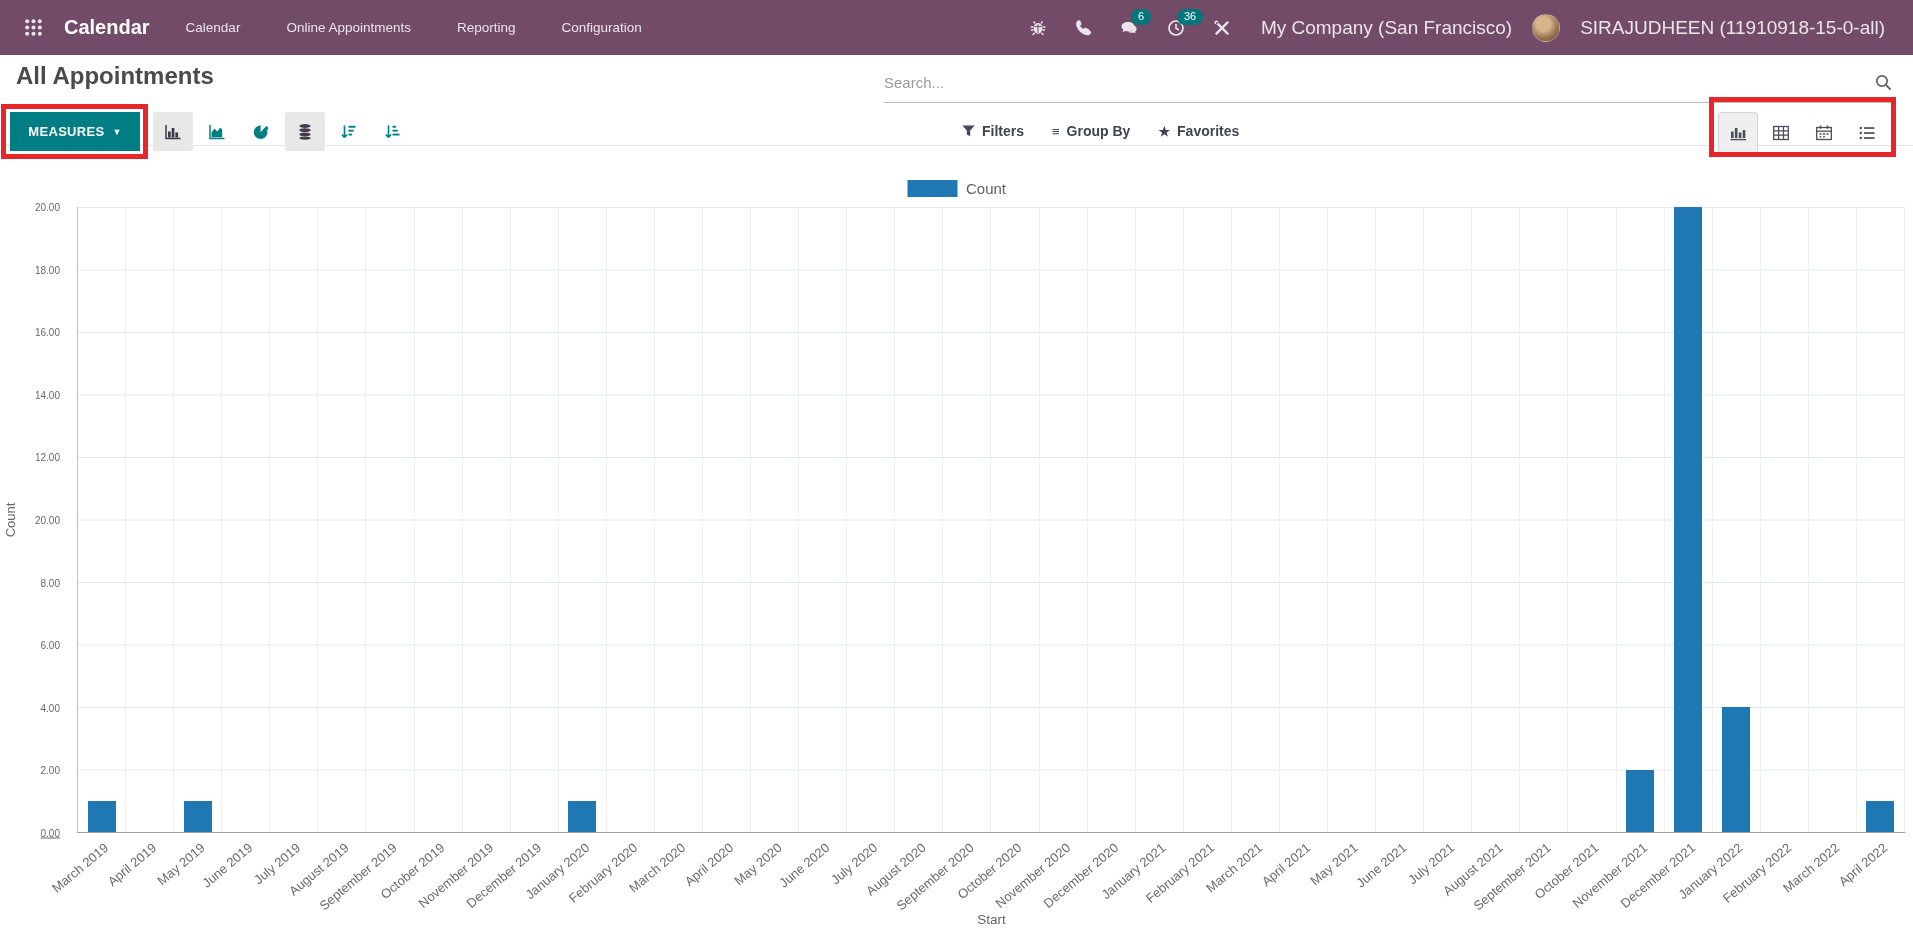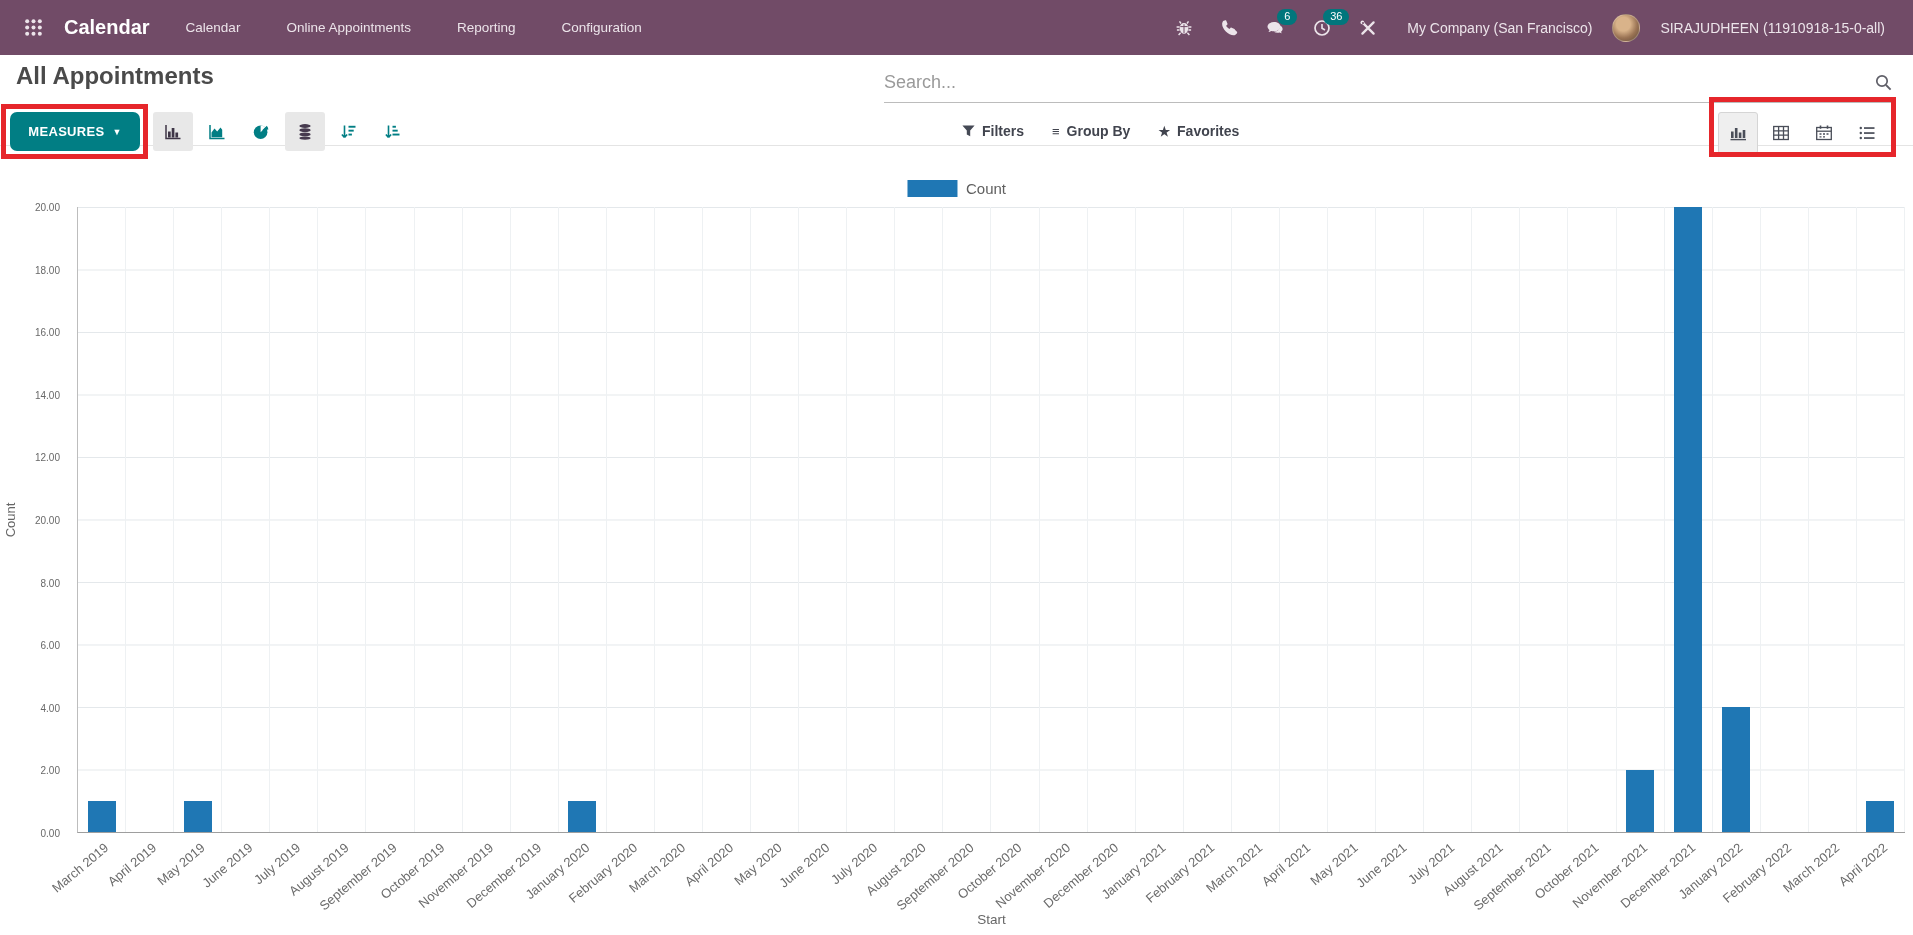--- a/index.html
+++ b/index.html
@@ -10,37 +10,37 @@
   .topbar { position:absolute; top:0; left:0; width:100%; height:55px; background:#714b67;
             display:flex; align-items:center; padding:0 16px; color:#ece4ea; }
   .apps-btn { width:34px; height:34px; display:flex; align-items:center; justify-content:center; cursor:pointer; }
   .brand { font-size:20px; font-weight:bold; color:#fff; margin:0 34px 0 14px; cursor:pointer; }
   .top-menus { display:flex; gap:42px; font-size:13.5px; }
   .top-menu { cursor:pointer; padding:6px 2px; }
   .top-right { margin-left:auto; display:flex; align-items:center; gap:8px; }
   .sys-icon { position:relative; width:38px; height:38px; display:flex; align-items:center; justify-content:center; cursor:pointer; }
   .badge { position:absolute; top:0; left:20px; background:#01767c; color:#fff; font-size:11px;
            border-radius:9px; padding:1.5px 7px; line-height:13px; }
-  .company-name, .user-name { font-size:14px; padding:0 12px; cursor:pointer; white-space:nowrap; }
+  .company-name, .user-name { font-size:19px; padding:0 12px; cursor:pointer; white-space:nowrap; }
   .avatar { width:28px; height:28px; border-radius:50%; cursor:pointer;
             background:radial-gradient(circle at 40% 35%, #d9b38a 0 30%, #9a7354 60%, #5d4636 100%);
             border:1px solid rgba(255,255,255,.25); }
 
   
   .control-panel { position:absolute; top:55px; left:0; width:100%; height:91px; background:#fff;
                    border-bottom:1px solid #e4e4e4; }
   .view-title { position:absolute; left:16px; top:7px; font-size:24px; color:#4a4a4a; }
   .search-box { position:absolute; left:884px; right:18px; top:8px; height:40px; border-bottom:1px solid #bcbcbc; }
-  .search-input { width:100%; height:100%; border:none; outline:none; font-size:18px; color:#0c4a6e;
+  .search-input { width:100%; height:100%; border:none; outline:none; font-size:15px; color:#0c4a6e;
                   font-family:"Liberation Sans", sans-serif; padding-right:34px; }
   .search-input::placeholder { color:#9a9a9a; }
   .search-zoom { position:absolute; right:2px; bottom:6px; cursor:pointer; }
 
   .measures-btn { position:absolute; left:10px; top:57px; width:130px; height:39px; background:#017e84;
-                  color:#fff; font-size:13px; font-weight:bold; border:none; border-radius:7px;
+                  color:#fff; font-size:13px; font-weight:bold; border:none; border-radius:0;
                   cursor:pointer; display:flex; align-items:center; justify-content:center; gap:8px;
                   font-family:"Liberation Sans", sans-serif; letter-spacing:.3px; }
   .measures-caret { font-size:9px; }
 
   .chart-tools { position:absolute; left:153px; top:57px; display:flex; gap:4px; }
   .tool-btn { width:40px; height:39px; display:flex; align-items:center; justify-content:center;
               cursor:pointer; border-radius:3px; background:transparent; border:none; }
   .tool-btn.active { background:#e8e8e8; }
 
   .filter-menus { position:absolute; left:962px; top:68px; display:flex; gap:28px; font-size:14px; color:#41444e; }
@@ -305,21 +305,21 @@
       <span class="ytick" style="top: 0%;">20.00</span>
       <span class="ytick" style="top: 10%;">18.00</span>
       <span class="ytick" style="top: 20%;">16.00</span>
       <span class="ytick" style="top: 30%; text-align: center;">14.00</span>
       <span class="ytick" style="top: 40%;">12.00</span>
       <span class="ytick" style="top: 50%;">20.00</span>
       <span class="ytick" style="top: 60%;">8.00</span>
       <span class="ytick" style="top: 70%;">6.00</span>
       <span class="ytick" style="top: 80%;">4.00</span>
       <span class="ytick" style="top: 90%;">2.00</span>
-      <span class="ytick" style="top: 100%;">0.00</span>
+      <span class="ytick" style="top: 100%; text-decoration: underline;">0.00</span>
     </div>
 
   <div class="plot">
     <span class="x-axis-title">Start</span>
   <div class="cell">
         <div class="bar" title="March 2019: 1" style="height: 5%; background: rgb(31, 119, 180);"></div>
         <span class="xlabel">March 2019</span>
       </div>
       <div class="cell">
         <span class="xlabel">April 2019</span>

